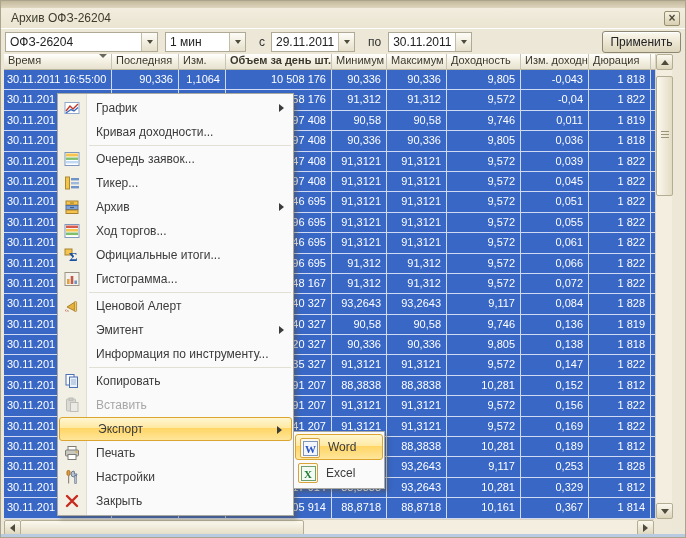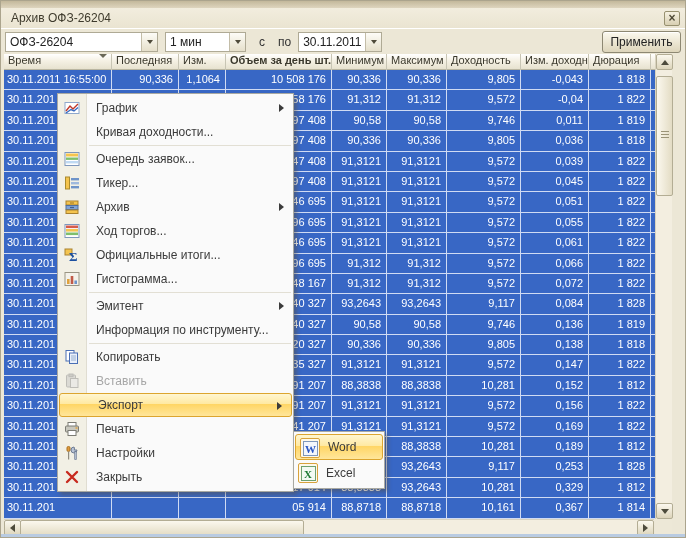--- a/index.html
+++ b/index.html
@@ -144,20 +144,26 @@
           <span class="chev-down"></span>
         </span>
     </div>
     <div class="field f-interval">
       <span class="val">1 мин</span>
       <span class="drop-btn">
           <span class="chev-down"></span>
         </span>
     </div>
     <span class="tb-label">с</span>
+    <div class="field f-date1">
+      <span class="val">29.11.2011</span>
+      <span class="drop-btn">
+          <span class="chev-down"></span>
+        </span>
+    </div>
     <span class="tb-label">по</span>
     <div class="field f-date2">
       <span class="val">30.11.2011</span>
       <span class="drop-btn">
           <span class="chev-down"></span>
         </span>
     </div>
     <div class="apply-btn">Применить</div>
   </div>
 
@@ -560,20 +566,31 @@
             <rect x="1" y="1.5" width="14" height="13" fill="#F4F2EA" stroke="#9A9584"></rect>
             <rect x="3" y="8" width="2.6" height="5" fill="#E0A23C"></rect>
             <rect x="6.7" y="5" width="2.6" height="8" fill="#C05A48"></rect>
             <rect x="10.4" y="9.5" width="2.6" height="3.5" fill="#6F94C9"></rect>
           </svg>
         </span>
         <span class="lbl">Гистограмма...</span>
       </div>
       <div class="msep"></div>
       <div class="mitem">
+        <span class="icon">
+          <svg width="16" height="16" viewBox="0 0 16 16">
+            <path d="M3 9 L11 4 L11 13 Z" fill="#E8B33C" stroke="#A9812E"></path>
+            <rect x="10.4" y="3.5" width="2.2" height="10" rx="1" fill="#F2CC62" stroke="#A9812E" stroke-width="0.8"></rect>
+            <path d="M2.2 11.5 q-1.4 1 0 2" fill="none" stroke="#C05A48"></path>
+            <path d="M4.2 12 q-1 .8 0 1.6" fill="none" stroke="#C05A48"></path>
+          </svg>
+        </span>
+        <span class="lbl">Ценовой Алерт</span>
+      </div>
+      <div class="mitem">
         <span class="lbl">Эмитент</span>
         <span class="arr"></span>
       </div>
       <div class="mitem">
         <span class="lbl">Информация по инструменту...</span>
       </div>
       <div class="msep"></div>
       <div class="mitem">
         <span class="icon">
           <svg width="16" height="16" viewBox="0 0 16 16">

